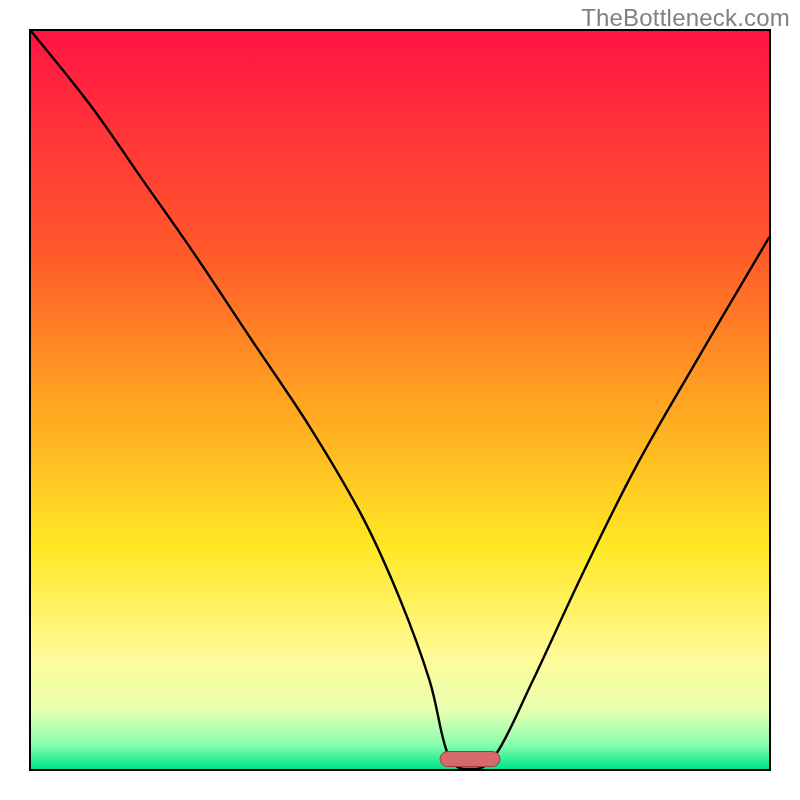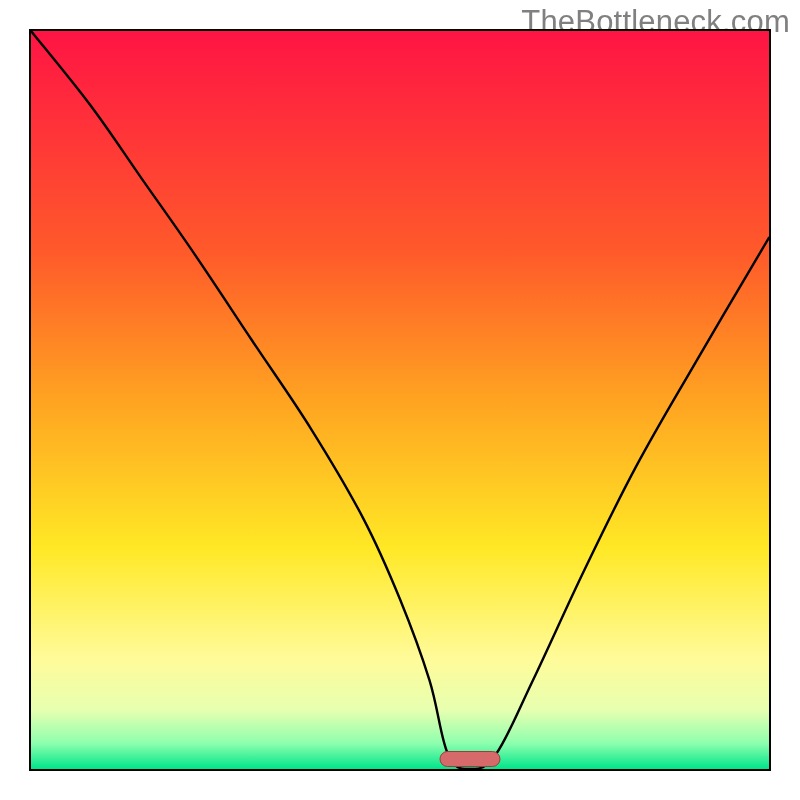--- a/index.html
+++ b/index.html
@@ -11,21 +11,21 @@
   .stage {
     position: relative;
     width: 800px;
     height: 800px;
   }
   .watermark {
     position: absolute;
     top: 4px;
     right: 10px;
     color: #808080;
-    font-size: 31px;
+    font-size: 24px;
     font-weight: 400;
     letter-spacing: 0.2px;
     user-select: none;
   }
   .plot {
     position: absolute;
     left: 29px;
     top: 29px;
     width: 742px;
     height: 742px;

